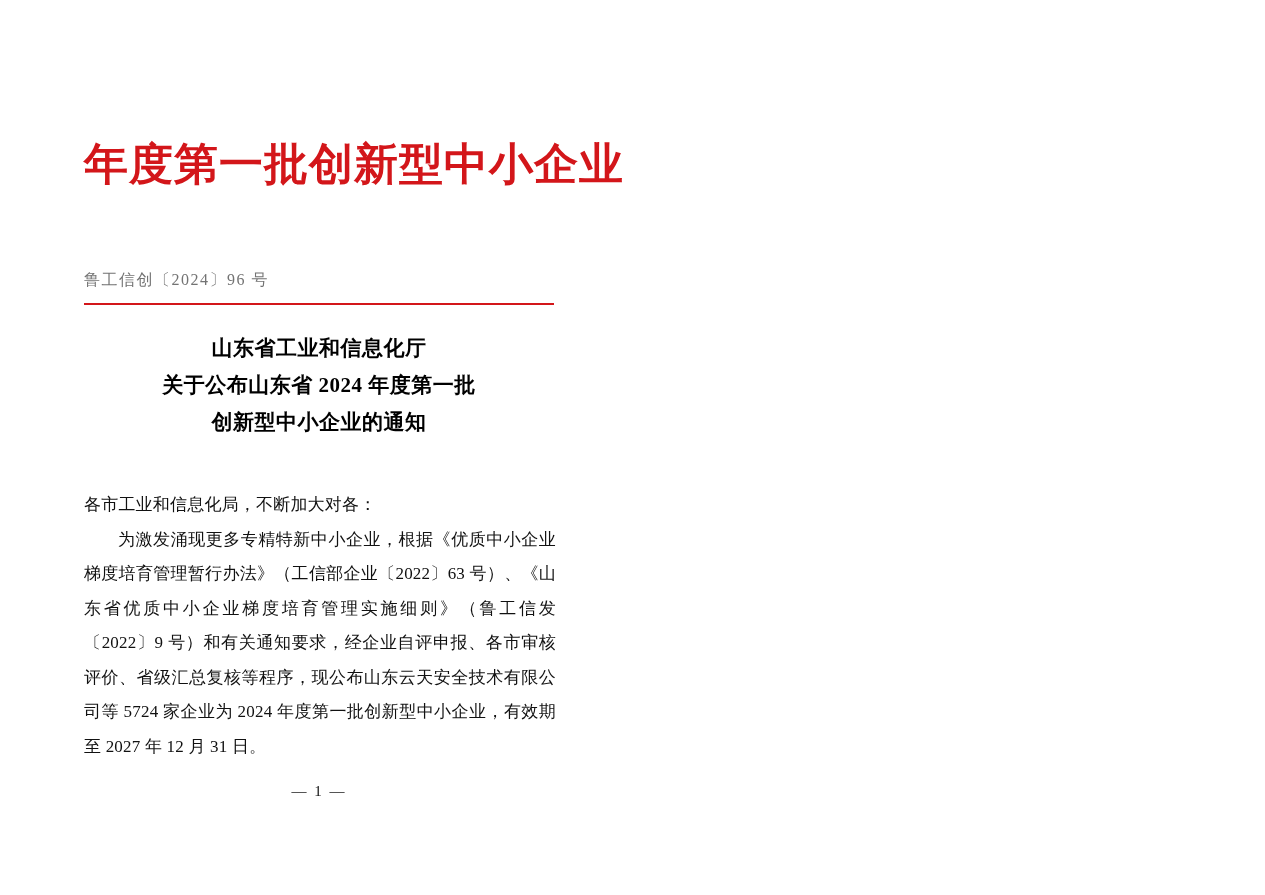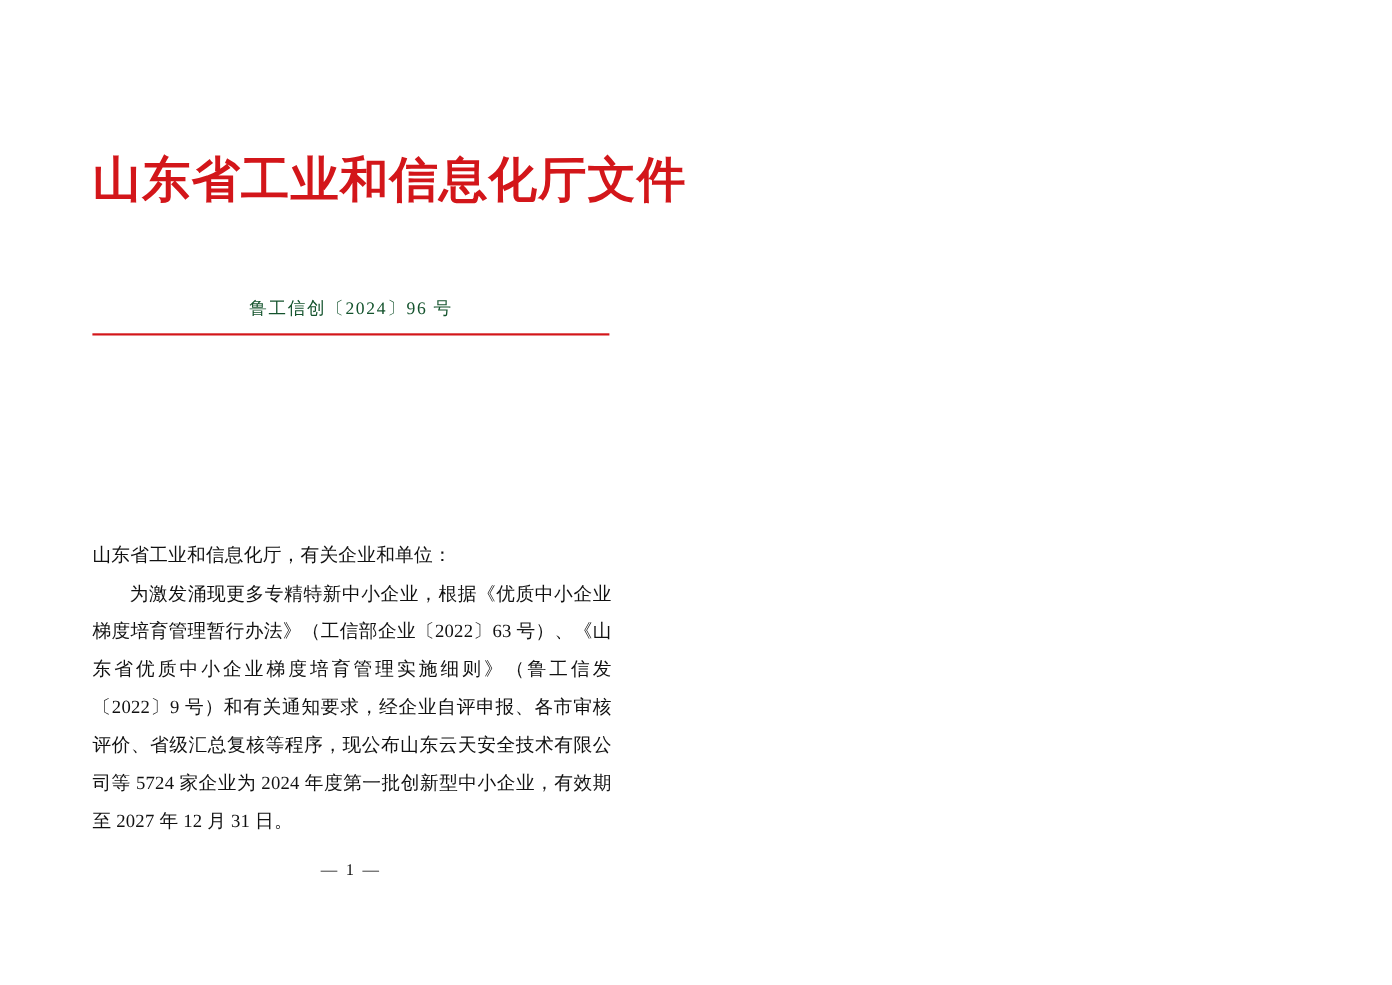--- a/index.html
+++ b/index.html
@@ -48,24 +48,23 @@
     letter-spacing: 1px;
     line-height: 1.1;
     white-space: nowrap;
   }
 
   .doc-number {
     position: absolute;
     left: 84px;
     top: 270px;
     width: 470px;
-    text-align: center;
     font-size: 16px;
     letter-spacing: 1.5px;
-    color: #14532d;
+    color: #737373;
   }
 
   .red-rule {
     position: absolute;
     left: 84px;
     top: 303px;
     width: 470px;
     height: 2px;
     background: #d3161a;
   }
@@ -108,29 +107,34 @@
   }
   .page-num-left { left: 84px; top: 783px; }
 </style>
 </head>
 <body>
 
 <div class="page">
 
   <div class="page-left">
 
-    <div class="masthead">山东省工业和信息化厅文件</div>
+    <div class="masthead">年度第一批创新型中小企业</div>
 
     <div class="doc-number">鲁工信创〔2024〕96 号</div>
 
     <div class="red-rule"></div>
 
+    <div class="doc-title">
+      <div>山东省工业和信息化厅</div>
+      <div>关于公布山东省 2024 年度第一批</div>
+      <div>创新型中小企业的通知</div>
+    </div>
 
     <div class="body-left">
-      <p>山东省工业和信息化厅，有关企业和单位：</p>
+      <p>各市工业和信息化局，不断加大对各：</p>
       <p class="indent">为激发涌现更多专精特新中小企业，根据《优质中小企业梯度培育管理暂行办法》（工信部企业〔2022〕63 号）、《山东省优质中小企业梯度培育管理实施细则》（鲁工信发〔2022〕9 号）和有关通知要求，经企业自评申报、各市审核评价、省级汇总复核等程序，现公布山东云天安全技术有限公司等 5724 家企业为 2024 年度第一批创新型中小企业，有效期至 2027 年 12 月 31 日。</p>
     </div>
 
     <div class="page-num page-num-left">— 1 —</div>
   </div>
 
   <div class="page-right">
 
     
 

